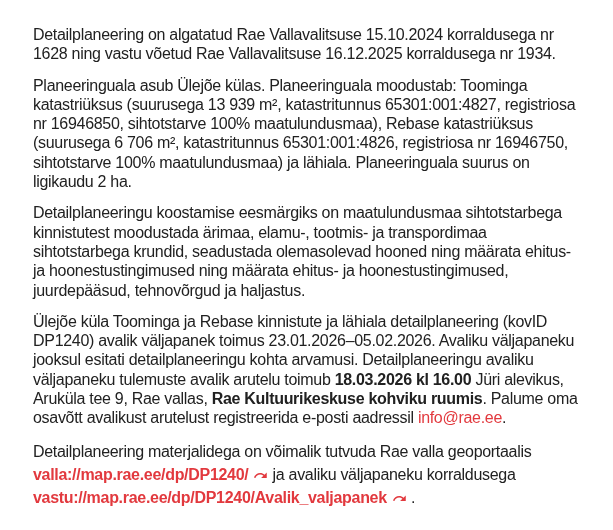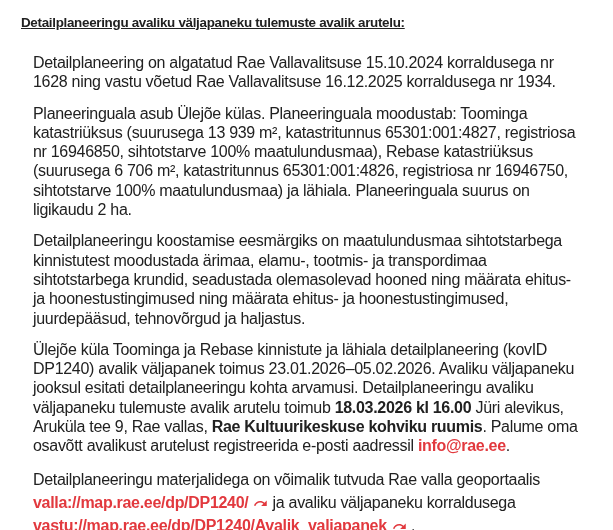--- a/index.html
+++ b/index.html
@@ -43,54 +43,52 @@
   .body-text p.links-para {
     line-height: 23px;
   }
   b, .bold {
     font-weight: 700;
   }
   a.red-link {
     color: #e2393e;
     text-decoration: none;
     cursor: pointer;
-    font-weight: bold;
   }
   a.url-link {
     font-weight: 700;
   }
   .ext-icon {
     display: inline-block;
     vertical-align: -3px;
     margin-left: 5px;
     line-height: 0;
   }
   .ext-icon svg {
     display: inline-block;
   }
 </style>
 </head>
 <body>
 
 <div class="page">
 
-  <div class="doc-title">Detailplaneeringu avaliku väljapaneku tulemuste avalik arutelu:</div>
 
 
   <div class="body-text">
 
     <p>Detailplaneering on algatatud Rae Vallavalitsuse 15.10.2024 korraldusega nr 1628 ning vastu võetud Rae Vallavalitsuse 16.12.2025 korraldusega nr 1934.</p>
 
     <p>Planeeringuala asub Ülejõe külas. Planeeringuala moodustab: Toominga katastriüksus (suurusega 13 939 m², katastritunnus 65301:001:4827, registriosa nr 16946850, sihtotstarve 100% maatulundusmaa), Rebase katastriüksus (suurusega 6 706 m², katastritunnus 65301:001:4826, registriosa nr 16946750, sihtotstarve 100% maatulundusmaa) ja lähiala. Planeeringuala suurus on ligikaudu 2 ha.</p>
 
     <p>Detailplaneeringu koostamise eesmärgiks on maatulundusmaa sihtotstarbega kinnistutest moodustada ärimaa, elamu-, tootmis- ja transpordimaa sihtotstarbega krundid, seadustada olemasolevad hooned ning määrata ehitus- ja hoonestustingimused ning määrata ehitus- ja hoonestustingimused, juurdepääsud, tehnovõrgud ja haljastus.</p>
 
 
     <p><span>Ülejõe küla Toominga ja Rebase kinnistute ja lähiala detailplaneering (kovID DP1240) avalik väljapanek toimus 23.01.2026–05.02.2026. Avaliku väljapaneku jooksul esitati detailplaneeringu kohta arvamusi. Detailplaneeringu avaliku väljapaneku tulemuste avalik arutelu toimub </span><b>18.03.2026 kl 16.00</b><span> Jüri alevikus, Aruküla tee 9, Rae vallas, </span><b>Rae Kultuurikeskuse kohviku ruumis</b><span>. Palume oma osavõtt avalikust arutelust registreerida e-posti aadressil </span><a class="red-link">info@rae.ee</a><span>.</span></p>
 
-    <p class="links-para"><span>Detailplaneeringu materjalidega on võimalik tutvuda Rae valla geoportaalis </span><a class="red-link url-link"><span>valla://map.rae.ee/dp/DP1240/</span><span class="ext-icon"><svg width="15" height="15" viewBox="0 0 24 24">
+    <p class="links-para"><span>Detailplaneering materjalidega on võimalik tutvuda Rae valla geoportaalis </span><a class="red-link url-link"><span>valla://map.rae.ee/dp/DP1240/</span><span class="ext-icon"><svg width="15" height="15" viewBox="0 0 24 24">
               <path fill="#e2393e" d="M18.4 10.6C16.55 8.99 14.15 8 11.5 8c-4.65 0-8.58 3.03-9.96 7.22L3.9 16c1.05-3.19 4.05-5.5 7.6-5.5 1.95 0 3.73.72 5.12 1.88L13 16h9V7l-3.6 3.6z"></path>
             </svg></span></a><span> ja avaliku väljapaneku korraldusega </span><a class="red-link url-link"><span>vastu://map.rae.ee/dp/DP1240/Avalik_valjapanek</span><span class="ext-icon"><svg width="15" height="15" viewBox="0 0 24 24">
               <path fill="#e2393e" d="M18.4 10.6C16.55 8.99 14.15 8 11.5 8c-4.65 0-8.58 3.03-9.96 7.22L3.9 16c1.05-3.19 4.05-5.5 7.6-5.5 1.95 0 3.73.72 5.12 1.88L13 16h9V7l-3.6 3.6z"></path>
             </svg></span></a><span> .</span></p>
 
   </div>
 </div>
 
 </body></html>

